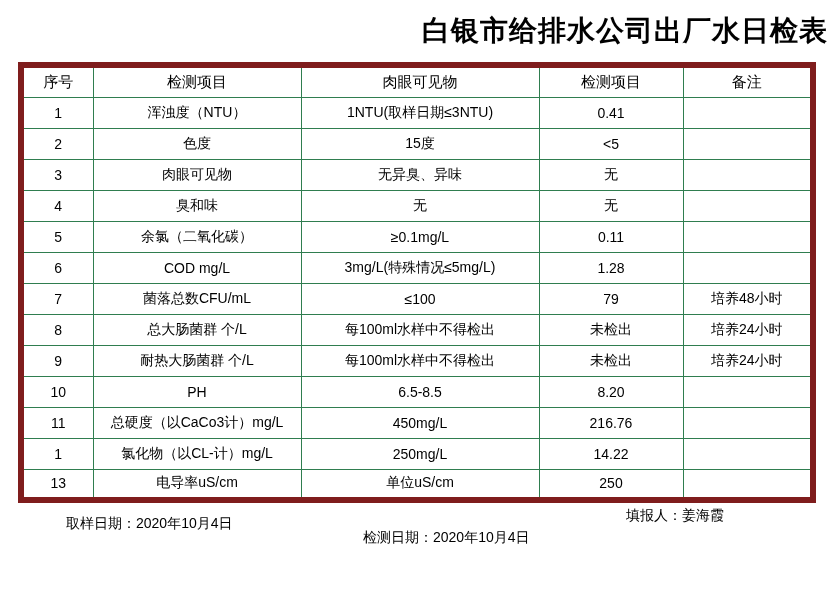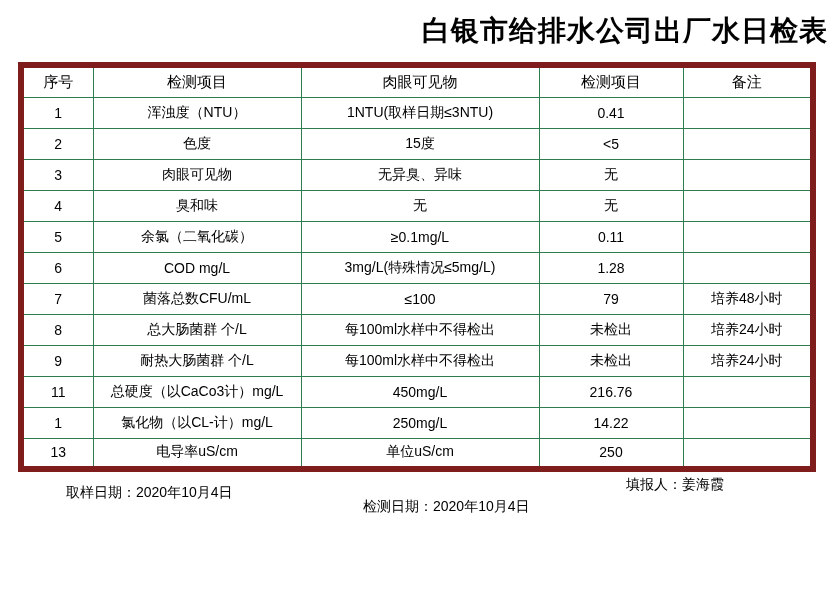--- a/index.html
+++ b/index.html
@@ -172,20 +172,27 @@
           <td>培养24小时</td>
         </tr>
         <tr>
           <td>9</td>
           <td class="cell-item">耐热大肠菌群 个/L</td>
           <td class="cell-limit">每100ml水样中不得检出</td>
           <td>未检出</td>
           <td>培养24小时</td>
         </tr>
         <tr>
+          <td>10</td>
+          <td class="cell-item">PH</td>
+          <td class="cell-limit">6.5-8.5</td>
+          <td>8.20</td>
+          <td></td>
+        </tr>
+        <tr>
           <td>11</td>
           <td class="cell-item small">总硬度（以CaCo3计）mg/L</td>
           <td class="cell-limit">450mg/L</td>
           <td>216.76</td>
           <td></td>
         </tr>
         <tr>
           <td>1</td>
           <td class="cell-item small">氯化物（以CL-计）mg/L</td>
           <td class="cell-limit">250mg/L</td>

